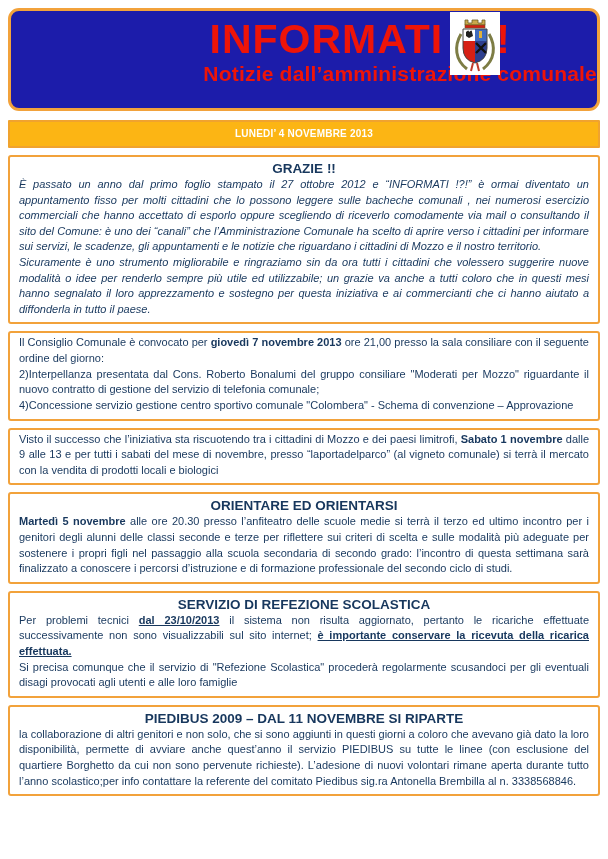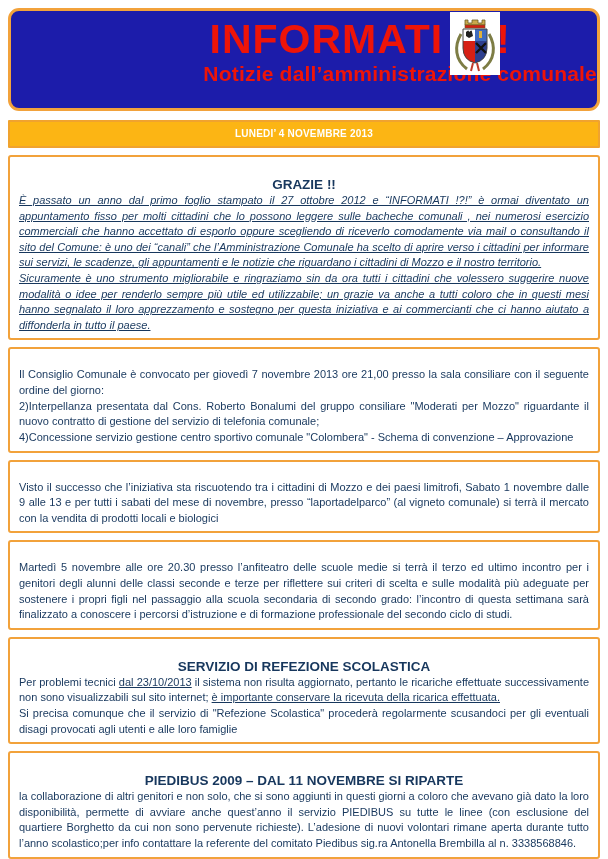--- a/index.html
+++ b/index.html
@@ -60,39 +60,39 @@
     line-height:24px;
     letter-spacing:0.2px;
   }
 
   
   .section-box{
     margin:7px 8px 0 8px;
     border:2px solid #f2a23b;
     border-radius:3px;
     background:#ffffff;
-    padding:18px 9px 5px 9px;
+    padding:2px 9px 5px 9px;
     color:#17375d;
   }
   .section-heading{
     text-align:center;
     font-weight:bold;
     font-size:13.5px;
     margin:2px 0 1px 0;
     color:#17375d;
   }
   .section-box p{
     margin:0;
     font-size:11px;
     line-height:1.42;
     text-align:justify;
     color:#17375d;
   }
-  .section-box.italic p{font-style:italic;text-decoration:underline;}
-  .run-b{font-weight:normal;}
+  .section-box.italic p{font-style:italic;}
+  .run-b{font-weight:bold;}
   .run-u{text-decoration:underline;}
 </style>
 </head>
 <body>
 
 <div class="page">
 
   <div class="masthead">
     <div class="masthead-title">INFORMATI !?!</div>
     <div class="masthead-sub">Notizie dall’amministrazione comunale</div>
@@ -140,20 +140,21 @@
       </section>
       <section class="section-box">
         <p><span>Il Consiglio Comunale è convocato per </span><span class="run-b">giovedì 7 novembre 2013</span><span> ore 21,00 presso la sala consiliare con il seguente ordine del giorno:</span></p>
         <p><span>2)Interpellanza presentata dal Cons. Roberto Bonalumi del gruppo consiliare "Moderati per Mozzo" riguardante il nuovo contratto di gestione del servizio di telefonia comunale;</span></p>
         <p><span>4)Concessione servizio gestione centro sportivo comunale "Colombera" - Schema di convenzione – Approvazione</span></p>
       </section>
       <section class="section-box">
         <p><span>Visto il successo che l’iniziativa sta riscuotendo tra i cittadini di Mozzo e dei paesi limitrofi, </span><span class="run-b">Sabato 1 novembre</span><span> dalle 9 alle 13 e per tutti i sabati del mese di novembre, presso “laportadelparco” (al vigneto comunale) si terrà il mercato con la vendita di prodotti locali e biologici</span></p>
       </section>
       <section class="section-box">
+        <div class="section-heading">ORIENTARE ED ORIENTARSI</div>
         <p><span class="run-b">Martedì 5 novembre</span><span> alle ore 20.30 presso l’anfiteatro delle scuole medie si terrà il terzo ed ultimo incontro per i genitori degli alunni delle classi seconde e terze per riflettere sui criteri di scelta e sulle modalità più adeguate per sostenere i propri figli nel passaggio alla scuola secondaria di secondo grado: l’incontro di questa settimana sarà finalizzato a conoscere i percorsi d’istruzione e di formazione professionale del secondo ciclo di studi.</span></p>
       </section>
       <section class="section-box">
         <div class="section-heading">SERVIZIO DI REFEZIONE SCOLASTICA</div>
         <p><span>Per problemi tecnici </span><span class="run-b run-u">dal 23/10/2013</span><span> il sistema non risulta aggiornato, pertanto le ricariche effettuate successivamente non sono visualizzabili sul sito internet; </span><span class="run-b run-u">è importante conservare la ricevuta della ricarica effettuata.</span></p>
         <p><span>Si precisa comunque che il servizio di "Refezione Scolastica" procederà regolarmente scusandoci per gli eventuali disagi provocati agli utenti e alle loro famiglie</span></p>
       </section>
       <section class="section-box">
         <div class="section-heading">PIEDIBUS 2009 – DAL 11 NOVEMBRE SI RIPARTE</div>
         <p><span>la collaborazione di altri genitori e non solo, che si sono aggiunti in questi giorni a coloro che avevano già dato la loro disponibilità, permette di avviare anche quest’anno il servizio PIEDIBUS su tutte le linee (con esclusione del quartiere Borghetto da cui non sono pervenute richieste). L’adesione di nuovi volontari rimane aperta durante tutto l’anno scolastico;per info contattare la referente del comitato Piedibus sig.ra Antonella Brembilla al n. 3338568846.</span></p>

